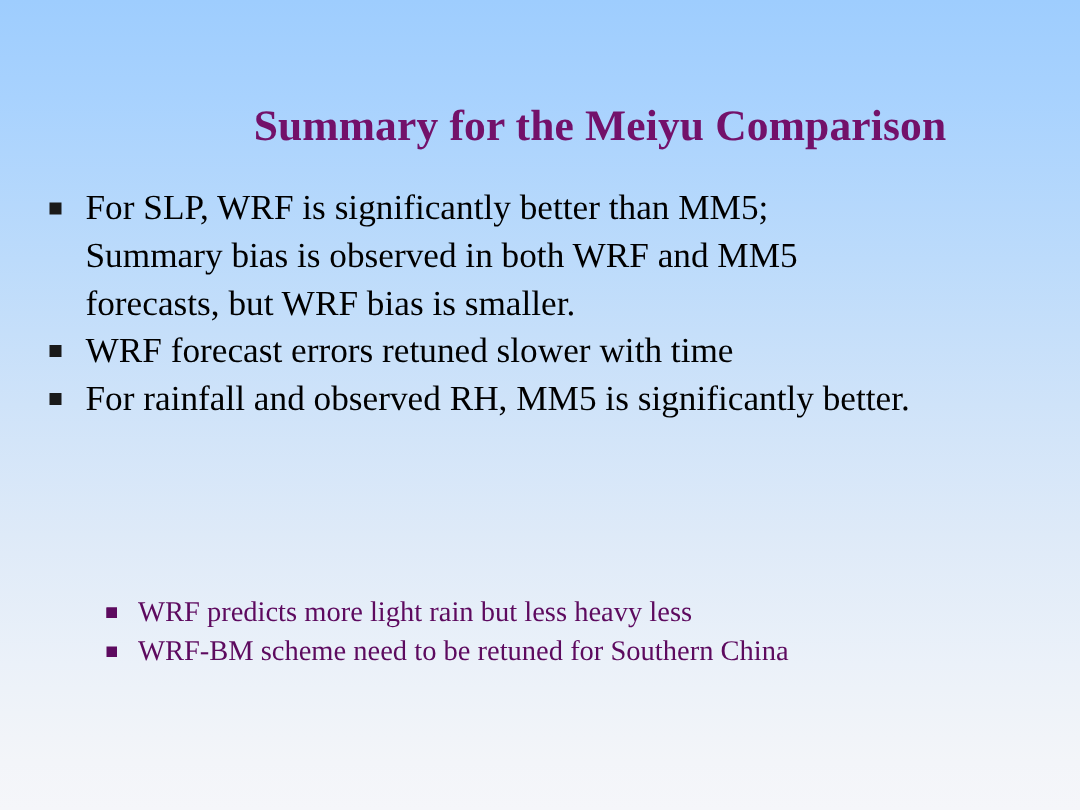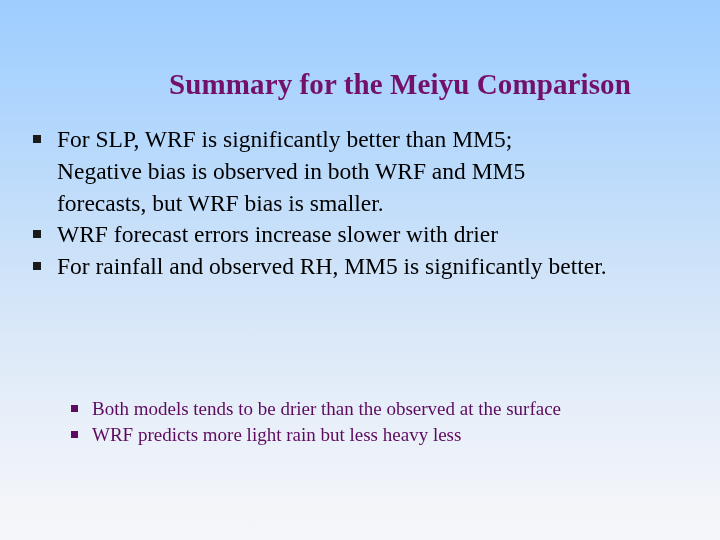--- a/index.html
+++ b/index.html
@@ -106,45 +106,48 @@
 
 <div id="slide">
 
   <h1 id="slide-title">Summary for the Meiyu Comparison</h1>
 
   <div id="body-list">
 
     <div class="bullet-row">
       <span class="marker"></span>
       <span class="btext">For SLP, WRF is significantly better than MM5;
-Negative bias is observed in both WRF and MM5
+Summary bias is observed in both WRF and MM5
 forecasts, but WRF bias is smaller.</span>
     </div>
 
     <div class="bullet-row">
       <span class="marker"></span>
-      <span class="btext">WRF forecast errors increase slower with drier</span>
+      <span class="btext">WRF forecast errors retuned slower with time</span>
     </div>
 
 
     <div class="bullet-row">
       <span class="marker"></span>
       <span class="btext">For rainfall and observed RH, MM5 is significantly better.</span>
     </div>
 
   </div>
 
   <div id="sub-list">
 
     <div class="sub-row">
       <span class="marker"></span>
-      <span class="btext">Both models tends to be drier than the observed at the surface</span>
     </div>
 
     <div class="sub-row">
       <span class="marker"></span>
       <span class="btext">WRF predicts more light rain but less heavy less</span>
     </div>
 
+    <div class="sub-row">
+      <span class="marker"></span>
+      <span class="btext">WRF-BM scheme need to be retuned for Southern China</span>
+    </div>
 
   </div>
 
 </div>
 
 </body></html>

